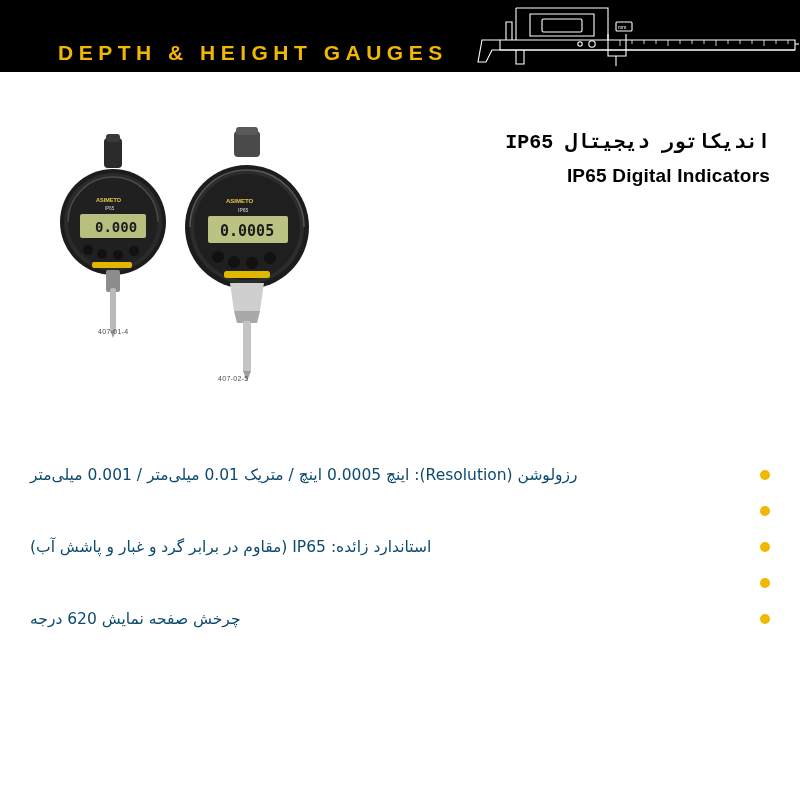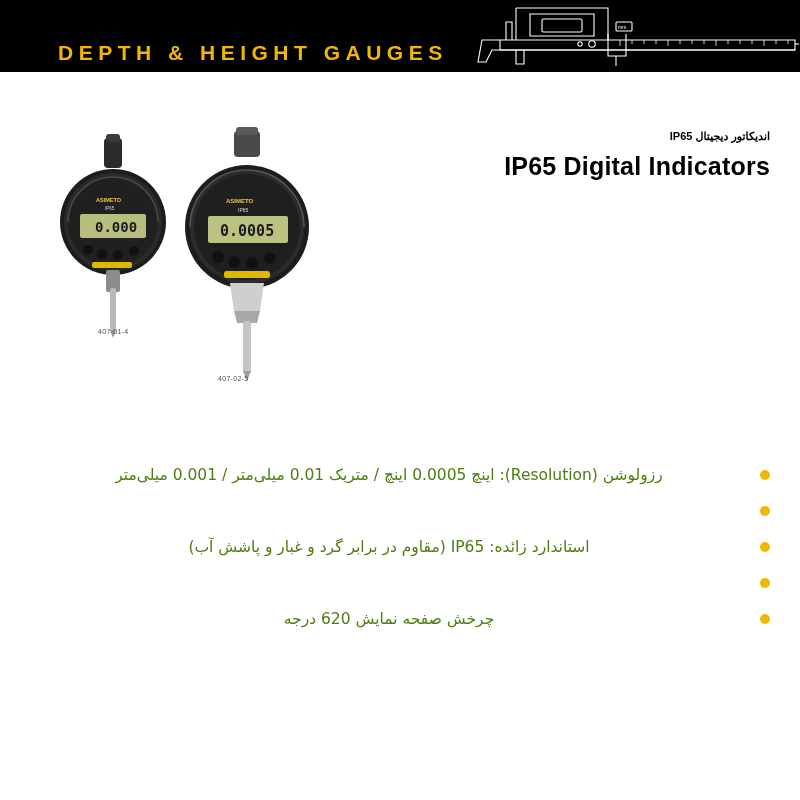--- a/index.html
+++ b/index.html
@@ -47,31 +47,31 @@
 
   
   .titles {
     position: absolute;
     right: 30px;
     top: 128px;
     text-align: right;
     width: 520px;
   }
   .title-fa {
-    font-family: Liberation Sans, sans-serif;
-    font-size: 11px;
+    font-family: Liberation Mono, monospace;
+    font-size: 20px;
     font-weight: bold;
     color: #000000;
     direction: rtl;
     line-height: 1.5;
   }
   .title-en {
     margin-top: 7px;
     font-family: "Liberation Sans", sans-serif;
-    font-size: 25px;
+    font-size: 19px;
     font-weight: bold;
     color: #000000;
     letter-spacing: 0.2px;
   }
 
   
   .product-area {
     position: absolute;
     left: 28px;
     top: 130px;
@@ -110,24 +110,24 @@
     width: 10px;
     height: 10px;
     border-radius: 50%;
     background: #f2b705;
     margin-left: 12px;
   }
   .feature-text {
     flex: 1 1 auto;
     font-family: "DejaVu Sans", sans-serif;
     font-size: 15.5px;
-    color: #4d7c0f;
+    color: #0c4a6e;
     line-height: 1.55;
     direction: rtl;
-    text-align: center;
+    text-align: left;
     unicode-bidi: plaintext;
   }
 </style>
 </head>
 <body>
 
 <div class="header-band">
   <div class="header-title">DEPTH &amp; HEIGHT GAUGES</div>
   <svg class="header-caliper" viewBox="0 0 380 72" xmlns="http://www.w3.org/2000/svg">
     <g stroke="#ffffff" stroke-width="1.1" fill="none">

